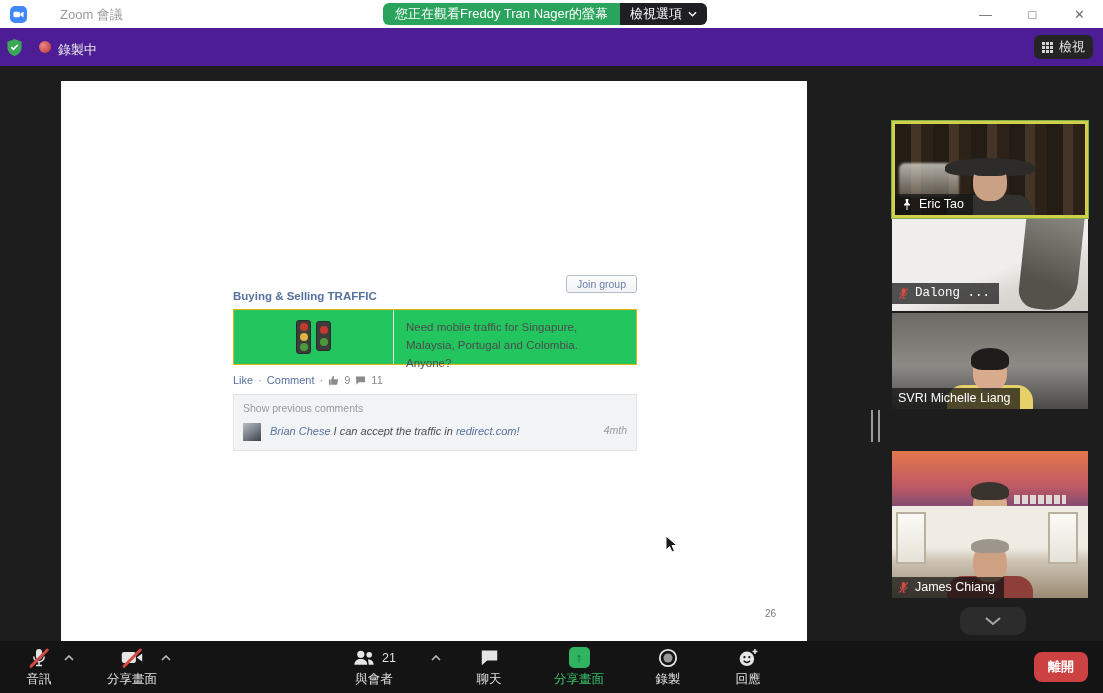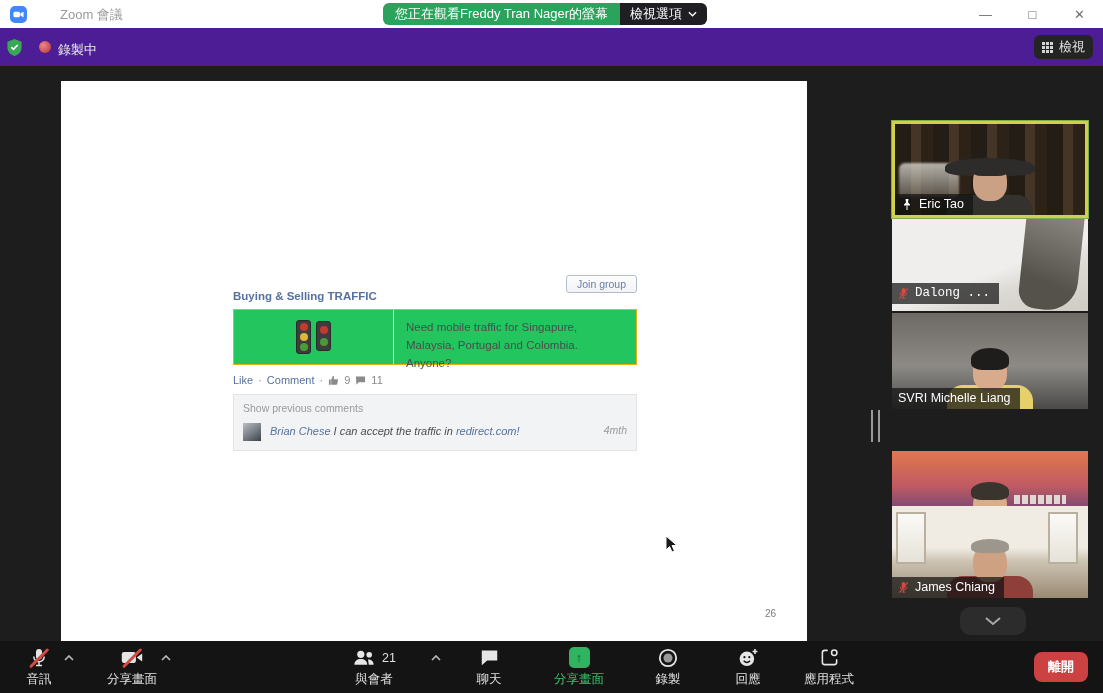--- a/index.html
+++ b/index.html
@@ -397,26 +397,17 @@
     <div class="tbtn" style="left:635px; width:66px;">
       <div class="ic">
         <svg width="20" height="20" viewBox="0 0 22 22">
             <circle cx="11" cy="11" r="9" fill="none" stroke="#e6e6e6" stroke-width="2"></circle>
             <circle cx="11" cy="11" r="5" fill="#9a9a9a"></circle>
           </svg>
       </div>
       <span>錄製</span>
     </div>
 
-    <div class="tbtn" style="left:790px; width:78px;">
-      <div class="ic">
-        <svg width="19" height="19" viewBox="0 0 24 24">
-            <path d="M9 3H6a3 3 0 0 0-3 3v12a3 3 0 0 0 3 3h12a3 3 0 0 0 3-3v-3" fill="none" stroke="#e6e6e6" stroke-width="2" stroke-linecap="round"></path>
-            <circle cx="18" cy="6" r="3.4" fill="none" stroke="#e6e6e6" stroke-width="2"></circle>
-          </svg>
-      </div>
-      <span>應用程式</span>
-    </div>
 
     <button class="leave-btn">離開</button>
   </div>
 
 </div>
 
 </body></html>

